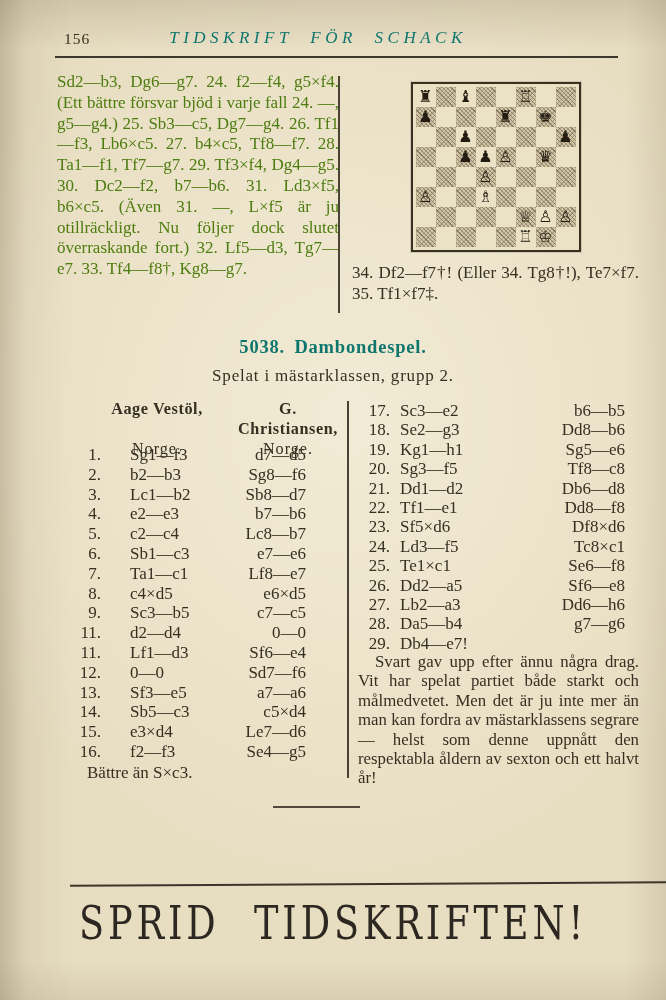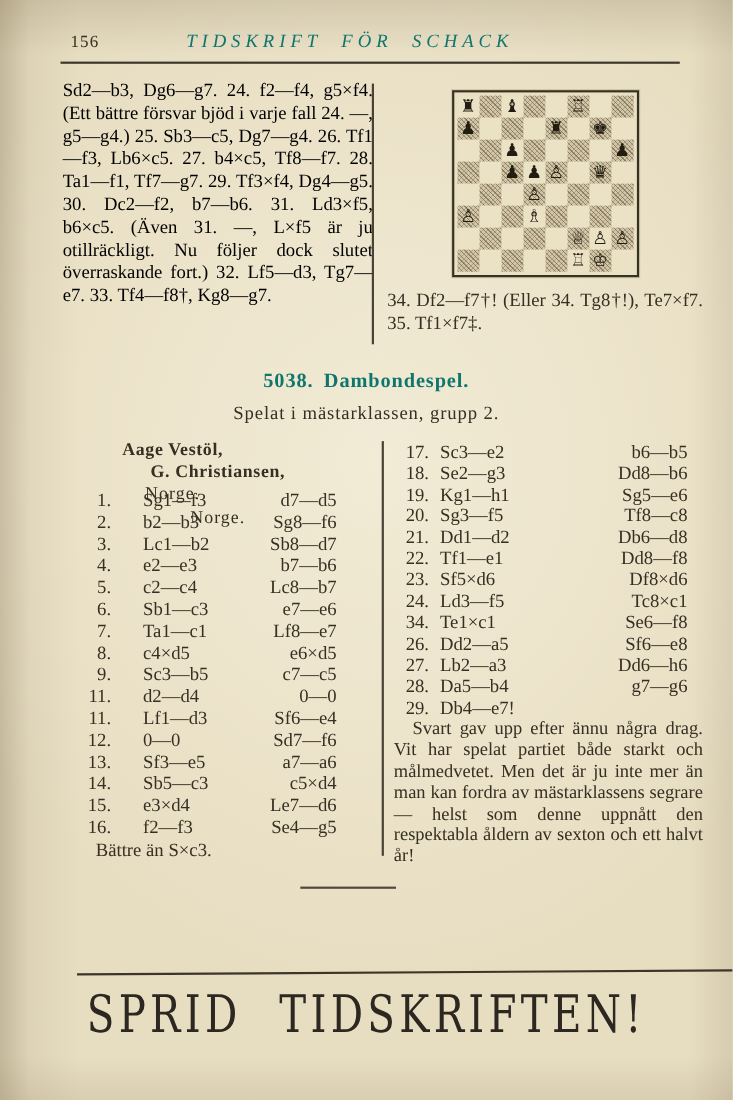--- a/index.html
+++ b/index.html
@@ -16,21 +16,21 @@
       linear-gradient(0deg, rgba(92,74,44,0.10) 0%, rgba(0,0,0,0) 4%);
   }
   .abs{position:absolute;}
   
   .page-num{left:64px;top:30px;font-size:15.5px;letter-spacing:1px;}
   .journal-title{left:0;right:30px;top:28px;text-align:center;font-style:italic;
     font-size:17px;letter-spacing:4.5px;word-spacing:9px;color:#0f766e;}
   .header-rule{left:55px;top:56px;width:563px;height:2px;background:#3e382c;}
   
   .col-left-text{left:57px;top:72px;width:282px;font-size:17px;line-height:20.8px;
-    text-align:justify;color:#000000;}
+    text-align:justify;color:#4d7c0f;}
   .vrule-top{left:338px;top:76px;width:1.5px;height:237px;background:#4a4335;}
   .col-right{left:352px;top:72px;width:287px;}
   .diagram-caption{font-size:16.8px;letter-spacing:0.2px;white-space:nowrap;}
   .board-frame{margin:10px auto 0;width:160px;border:2px solid #37311f;padding:3px;
     background:#eae0c4;box-shadow:0 0 0 1px rgba(55,49,31,0.15);}
   .board{display:grid;grid-template-columns:repeat(8,20px);grid-template-rows:repeat(8,20px);}
   .sq{width:20px;height:20px;}
   .sq-light{background:#ebe1c5;}
   .sq-dark{background-color:#d2c6a6;
     background-image:
@@ -38,21 +38,21 @@
       repeating-linear-gradient(-45deg, rgba(80,70,50,0.28) 0 0.8px, transparent 0.8px 3px);}
   .piece{display:block;width:20px;font-family:"DejaVu Sans",sans-serif;font-size:16px;
     line-height:20px;text-align:center;color:#221c11;}
   .diagram-after{margin-top:10px;font-size:17px;line-height:21px;text-align:justify;}
   
   .game-title{left:0;right:0;top:337px;text-align:center;font-weight:bold;
     font-size:18.5px;letter-spacing:0.8px;word-spacing:4px;color:#0f766e;}
   .game-subtitle{left:0;right:0;top:366px;text-align:center;font-size:17px;letter-spacing:0.8px;}
   
   .players-left{left:57px;top:399px;width:282px;}
-  .players-row{display:flex;flex-direction:column;}
+  .players-row{display:flex;}
   .p-white{margin-left:20px;width:160px;text-align:center;}
   .p-black{flex:1;text-align:center;}
   .p-name{font-weight:bold;font-size:16.2px;letter-spacing:0.6px;line-height:20px;}
   .p-country{font-size:16.2px;line-height:21px;letter-spacing:1px;}
   
   .moves{font-size:17px;}
   .moves-left{left:57px;top:445px;width:282px;}
   .moves-right{left:358px;top:401px;width:281px;}
   .move-row{display:flex;line-height:19.8px;}
   .moves-right .move-row{line-height:19.4px;}
@@ -329,21 +329,21 @@
       <span class="move-number">23.</span>
       <span class="white-move">Sf5×d6</span>
       <span class="black-move">Df8×d6</span>
     </div>
     <div class="move-row">
       <span class="move-number">24.</span>
       <span class="white-move">Ld3—f5</span>
       <span class="black-move">Tc8×c1</span>
     </div>
     <div class="move-row">
-      <span class="move-number">34.</span>
+      <span class="move-number">25.</span>
       <span class="white-move">Te1×c1</span>
       <span class="black-move">Se6—f8</span>
     </div>
     <div class="move-row">
       <span class="move-number">26.</span>
       <span class="white-move">Dd2—a5</span>
       <span class="black-move">Sf6—e8</span>
     </div>
     <div class="move-row">
       <span class="move-number">27.</span>

